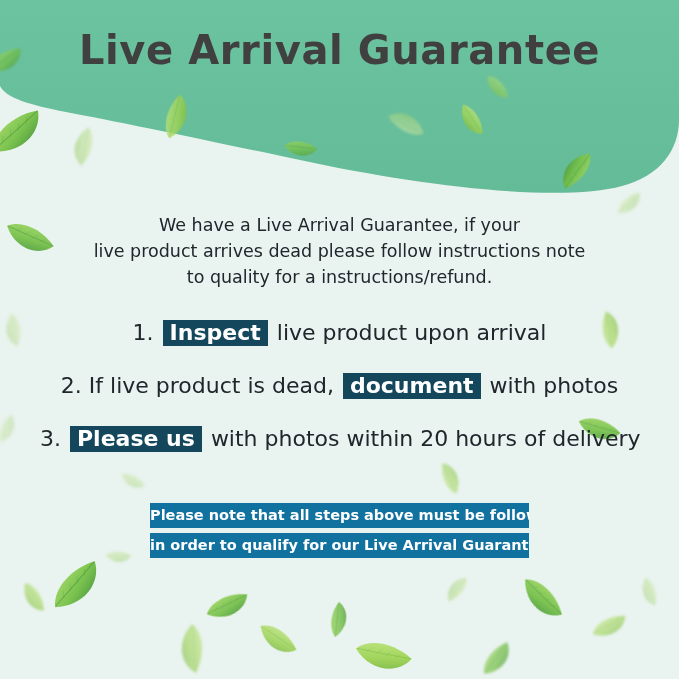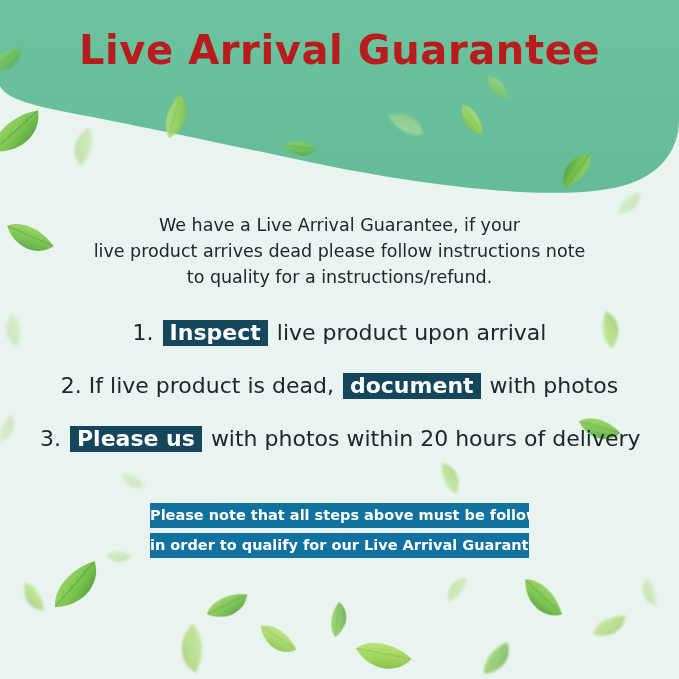--- a/index.html
+++ b/index.html
@@ -32,21 +32,21 @@
     height: 220px;
     display: block;
   }
 
   .banner-title {
     position: absolute;
     left: 0;
     top: 27px;
     width: 679px;
     text-align: center;
-    color: #b91c1c;
+    color: #404040;
     font-size: 40px;
     font-weight: bold;
     letter-spacing: 0.6px;
     font-family: "DejaVu Sans", "Liberation Sans", sans-serif;
     z-index: 6;
     white-space: nowrap;
   }
 
   
   .content {

